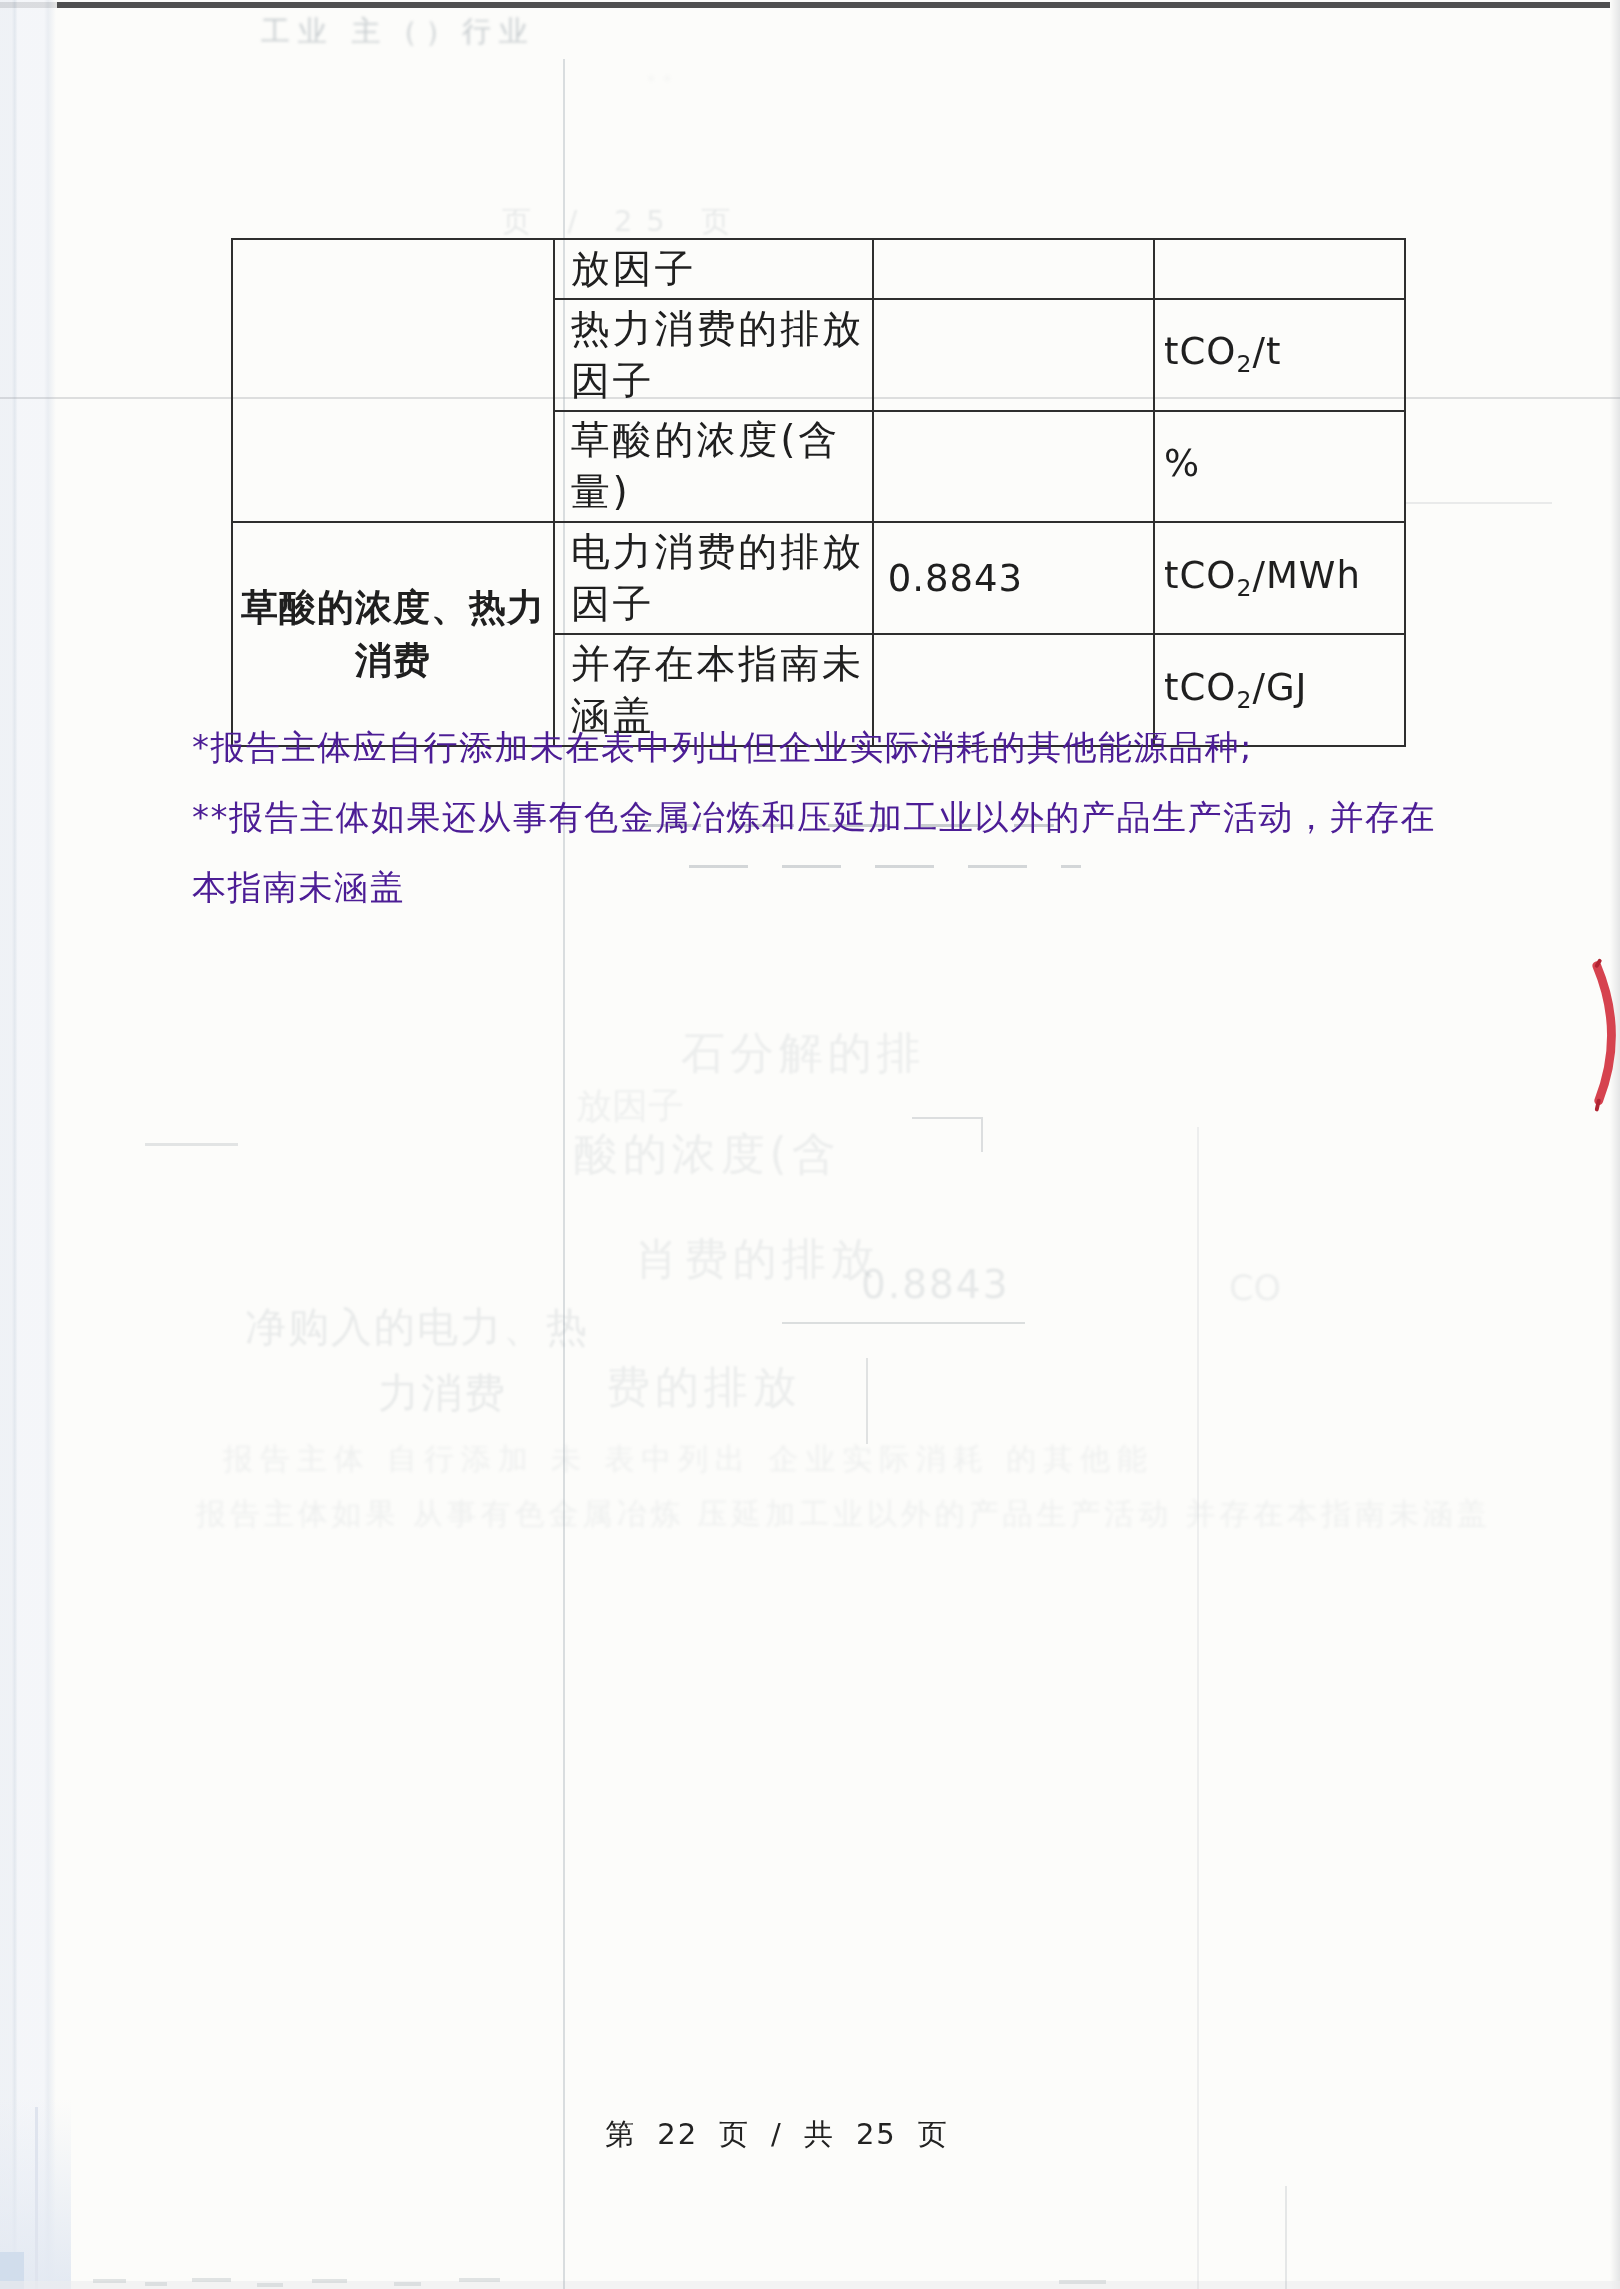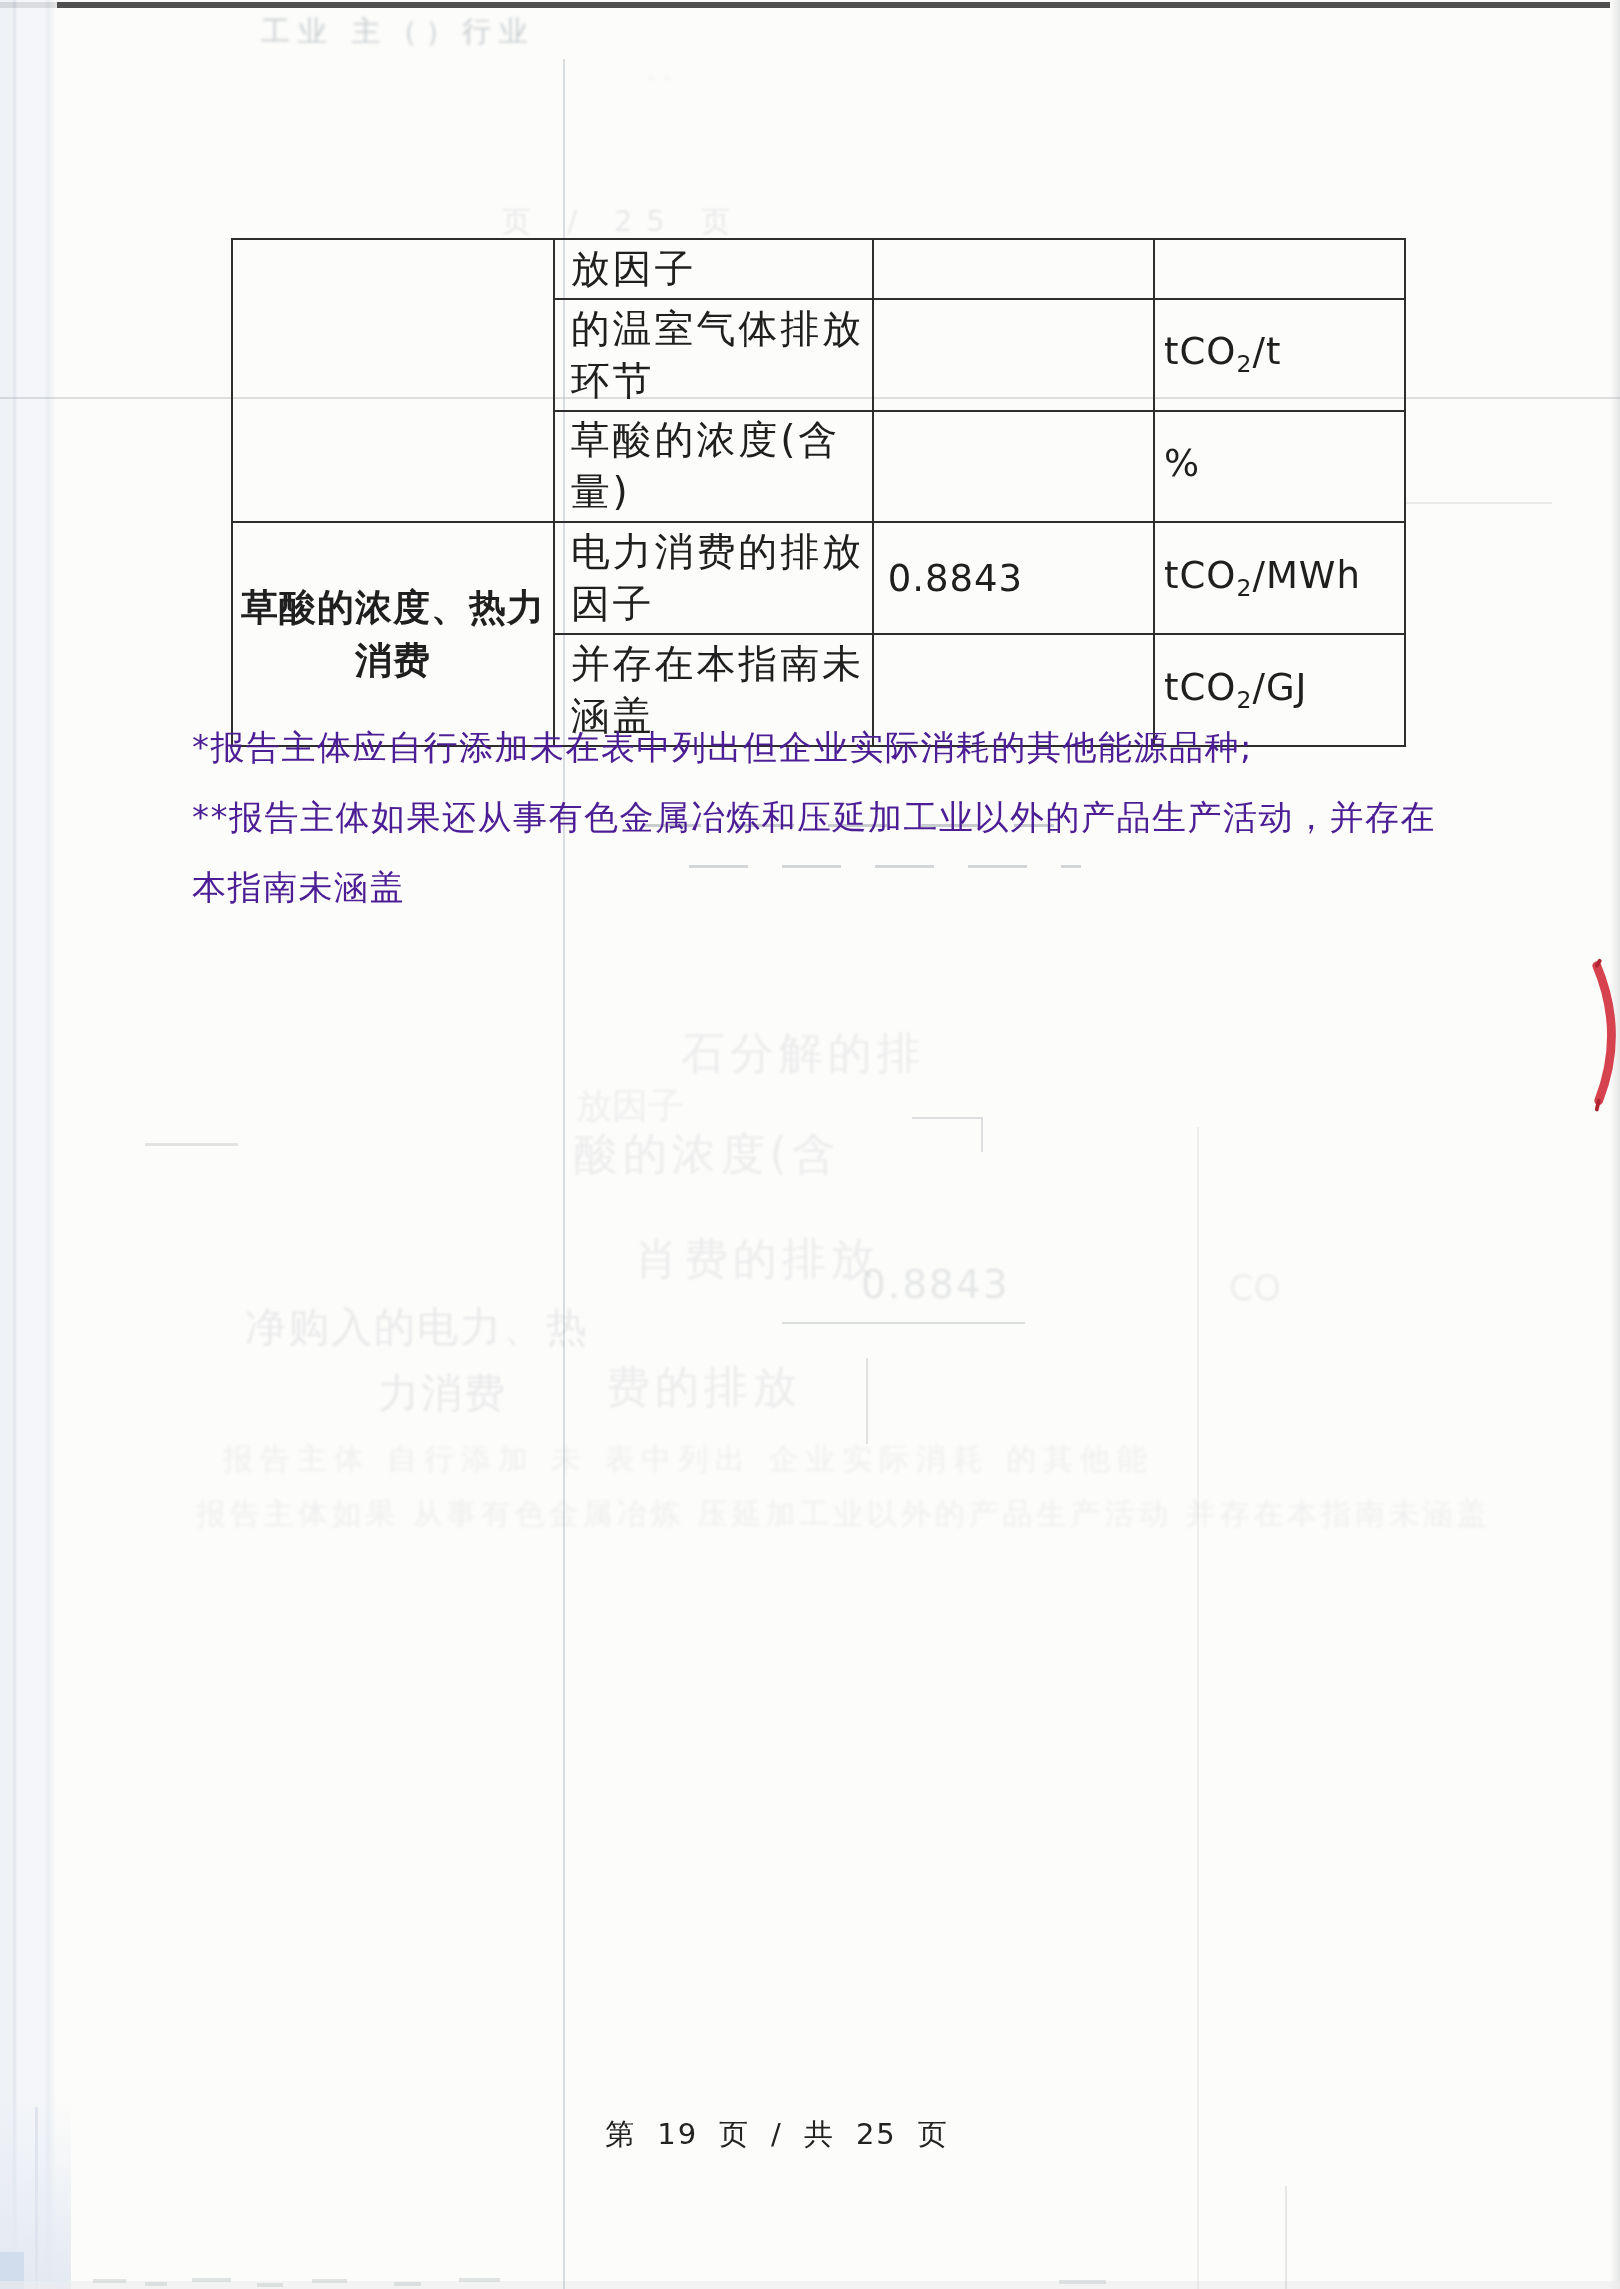--- a/index.html
+++ b/index.html
@@ -102,21 +102,21 @@
         <col style="width:251px">
     </colgroup>
     <tbody>
         <tr style="height:47px">
       <td class="category" rowspan="3"></td>
       <td class="item">放因子</td>
       <td class="value"></td>
       <td class="unit"><span></span><sub></sub><span></span></td>
     </tr>
     <tr style="height:104px">
-      <td class="item">的温室气体排放环节</td>
+      <td class="item">热力消费的排放因子</td>
       <td class="value"></td>
       <td class="unit"><span>tCO</span><sub>2</sub><span>/t</span></td>
     </tr>
     <tr style="height:102px">
       <td class="item">草酸的浓度(含量)</td>
       <td class="value"></td>
       <td class="unit"><span>%</span><sub></sub><span></span></td>
     </tr>
     <tr style="height:100px">
       <td class="category" rowspan="2">草酸的浓度、热力消费</td>
@@ -136,16 +136,16 @@
     <div>*报告主体应自行添加未在表中列出但企业实际消耗的其他能源品种;</div>
     <div>**报告主体如果还从事有色金属冶炼和压延加工业以外的产品生产活动，并存在本指南未涵盖</div>
   </div>
 
   <svg class="red-mark" width="59" height="176" viewBox="0 0 60 180">
     <path d="M17,13 Q46,82 19,151" fill="none" stroke="#d23340" stroke-width="9" stroke-linecap="round" opacity="0.92"></path>
     <path d="M17,13 l3,-5" fill="none" stroke="#b02432" stroke-width="4" stroke-linecap="round"></path>
     <path d="M19,151 l-2,9" fill="none" stroke="#b02432" stroke-width="4" stroke-linecap="round"></path>
   </svg>
 
-  <div class="page-footer">第 19 页 / 共 25 页</div>
+  <div class="page-footer">第 22 页 / 共 25 页</div>
 
 </div>
 
 
 </body></html>

